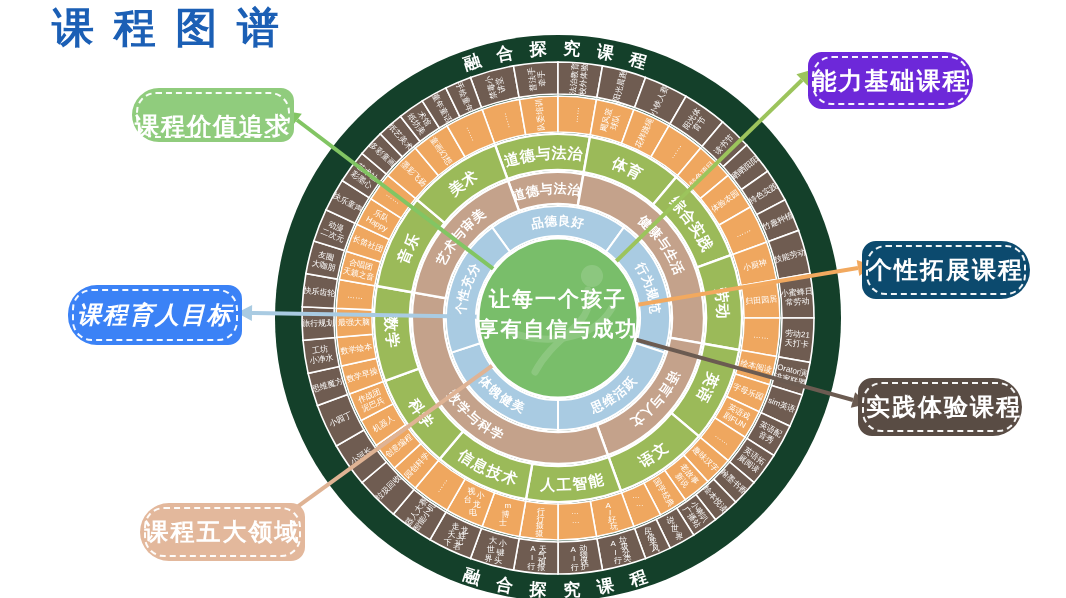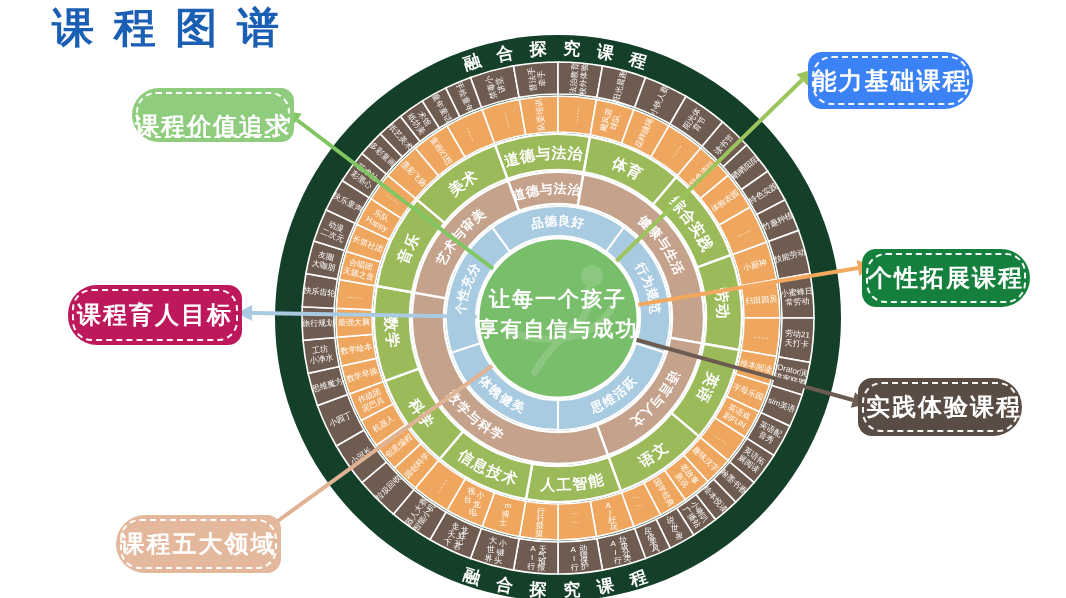--- a/index.html
+++ b/index.html
@@ -7,21 +7,21 @@
   #wheel{position:absolute;left:0;top:0;}
   #page-title{position:absolute;left:52px;top:0;font-size:42px;font-weight:800;
     letter-spacing:4px;color:#1B5FB5;}
   .lbl{position:absolute;display:flex;align-items:center;justify-content:center;box-sizing:border-box;}
   .lbl .bd{position:absolute;inset:4px;border:2px dashed rgba(255,255,255,.95);border-radius:20px;pointer-events:none;}
   .lbl span{position:relative;color:#fff;font-size:24px;font-weight:700;letter-spacing:2px;}
   .lbl.round-left{border-radius:29px 14px 14px 29px;}
   .lbl.round-right{border-radius:14px 29px 29px 14px;}
   #lbl-values-pursuit{left:132px;top:88px;width:162px;height:54px;align-items:flex-end;}
   #lbl-education-goal{left:68px;top:285px;width:174px;height:60px;}
-  #lbl-five-domains{left:116px;top:503px;width:165px;height:58px;margin-top:12px;}
+  #lbl-five-domains{left:140px;top:503px;width:165px;height:58px;}
   #lbl-ability-basic{left:808px;top:52px;width:165px;height:57px;}
   #lbl-personality-expand{left:862px;top:241px;width:168px;height:58px;}
   #lbl-practice-experience{left:858px;top:378px;width:164px;height:58px;}
 </style>
 </head>
 <body>
 
 <div id="canvas">
   <svg id="wheel" width="1066" height="598" viewBox="0 0 1066 598">
       <circle cx="558" cy="318" r="283" fill="#14402A"></circle>
@@ -356,33 +356,33 @@
       <text x="558" y="306" text-anchor="middle" font-size="21" font-weight="800" fill="#fff" letter-spacing="2">让每一个孩子</text>
       <text x="558" y="336" text-anchor="middle" font-size="21" font-weight="800" fill="#fff" letter-spacing="2">享有自信与成功</text>
     </svg>
 
   <div id="page-title">课 程 图 谱</div>
 
   <div class="lbl round-left" id="lbl-values-pursuit" style="background: rgb(144, 204, 125);">
     <div class="bd"></div>
     <span>课程价值追求</span>
   </div>
-  <div class="lbl round-left" id="lbl-education-goal" style="background: #be185d;">
+  <div class="lbl round-left" id="lbl-education-goal" style="background: #3b82f6; font-style: italic;">
     <div class="bd"></div>
     <span>课程育人目标</span>
   </div>
   <div class="lbl round-left" id="lbl-five-domains" style="background: rgb(227, 184, 156);">
     <div class="bd"></div>
     <span>课程五大领域</span>
   </div>
-  <div class="lbl round-right" id="lbl-ability-basic" style="background: #3b82f6; align-items: center;">
+  <div class="lbl round-right" id="lbl-ability-basic" style="background: #6d28d9; align-items: center;">
     <div class="bd"></div>
     <span>能力基础课程</span>
   </div>
-  <div class="lbl round-right" id="lbl-personality-expand" style="background: #15803d; margin-top: 8px;">
+  <div class="lbl round-right" id="lbl-personality-expand" style="background: #0c4a6e;">
     <div class="bd"></div>
     <span>个性拓展课程</span>
   </div>
   <div class="lbl round-right" id="lbl-practice-experience" style="background: rgb(89, 76, 68); justify-content: flex-end;">
     <div class="bd"></div>
     <span>实践体验课程</span>
   </div>
 </div>
 
 </body></html>

